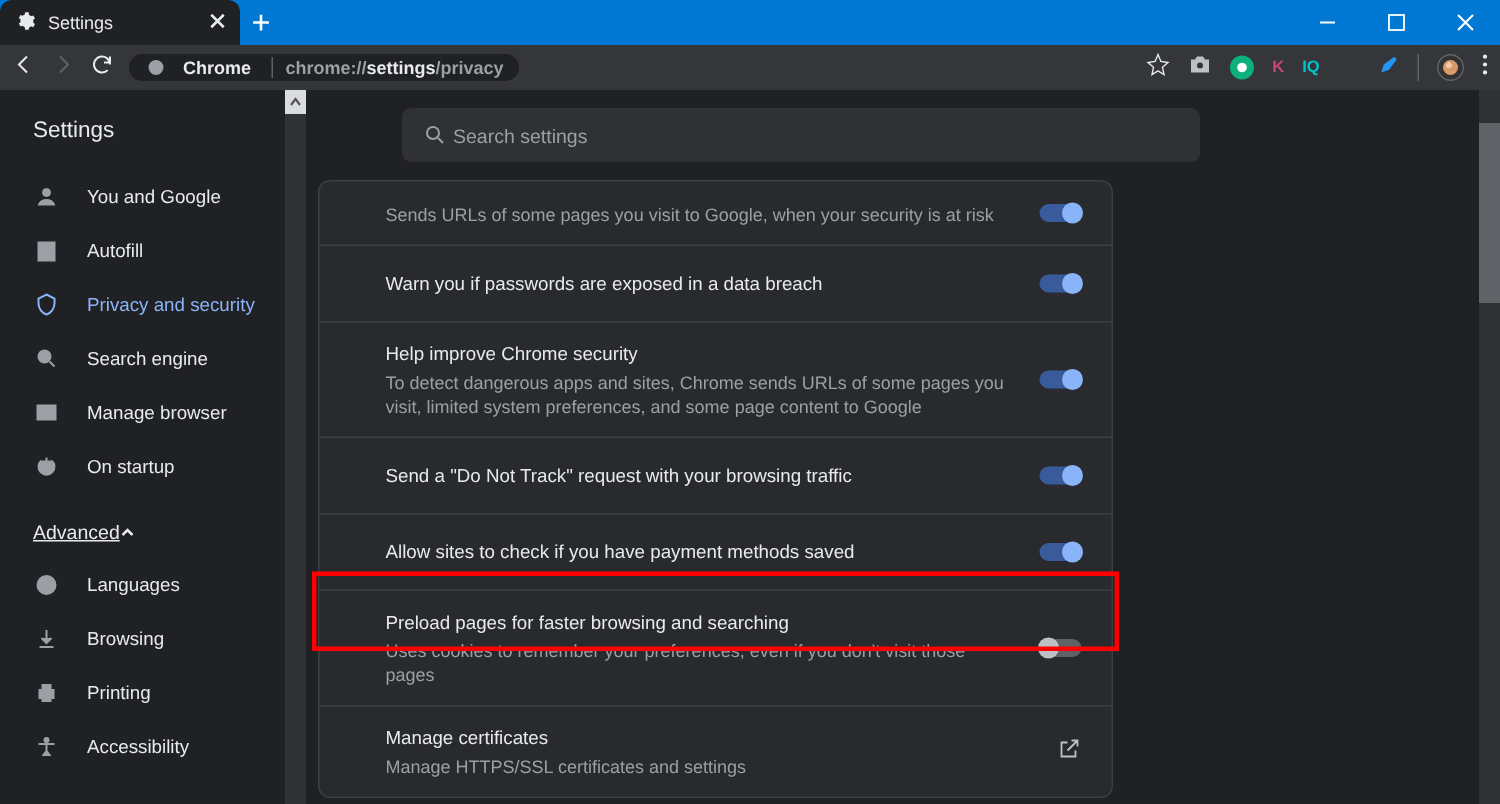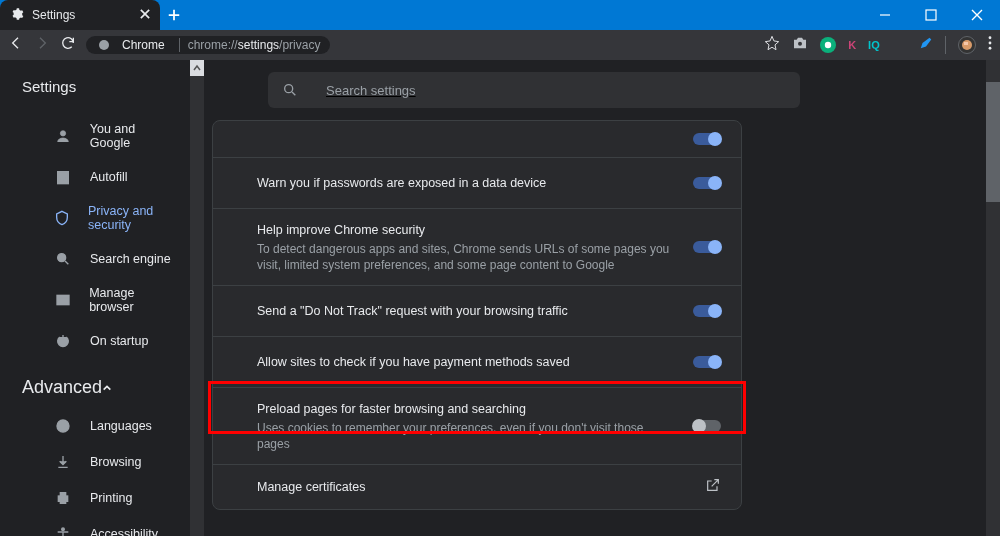--- a/index.html
+++ b/index.html
@@ -18,21 +18,21 @@
   .win-btn { width: 46px; display: flex; align-items: center; justify-content: center; }
   .win-btn svg { width: 12px; height: 12px; stroke: #fff; stroke-width: 1.2; fill: none; }
   .win-btn.close svg { stroke-width: 1.4; }
   
   
   .toolbar { height: 30px; background: #35363a; display: flex; align-items: center; padding: 0 8px; gap: 10px; }
   .nav-btn svg { width: 16px; height: 16px; stroke: #9aa0a6; stroke-width: 2; fill: none; }
   .nav-btn.fwd svg { stroke: #5f6368; }
   .nav-btn.back svg { stroke: #e8eaed; }
   .reload svg { width: 16px; height: 16px; stroke: #e8eaed; stroke-width: 2; fill: none; }
-  .omnibox { flex: 0 0 auto; display: flex; align-items: center; gap: 8px; background: #202124; border-radius: 14px; padding: 1px 10px; }
+  .omnibox { flex: 0 0 auto; display: flex; align-items: center; gap: 8px; background: #202124; border-radius: 14px; padding: 1px 10px; font-weight: bold; }
   .omnibox-shield { display: flex; align-items: center; justify-content: center; width: 16px; height: 16px; }
   .omnibox-shield svg { width: 12px; height: 12px; fill: #9aa0a6; }
   .chrome-pill { font-size: 12px; color: #e8eaed; padding: 0 6px 0 2px; }
   .vr { width: 1px; height: 14px; background: #5f6368; }
   .addr { font-size: 12px; color: #9aa0a6; }
   .addr .bright { color: #e8eaed; }
   .tool-spacer { flex: 1; }
   .tool-icons { display: flex; align-items: center; gap: 12px; }
   .ti-star svg { width: 16px; height: 16px; fill: none; stroke: #e8eaed; stroke-width: 1.4; }
   .ti-cam svg { width: 16px; height: 14px; fill: #bdc1c6; }
@@ -47,33 +47,33 @@
   
   
   .content { position: relative; height: 476px; background: #202124; display: flex; }
   
   
   .leftbar { width: 200px; padding: 18px 0 0 0; position: relative; }
   .lb-scrollbutton { position: absolute; right: -4px; top: 0; width: 14px; height: 16px; background: #dadce0; display: flex; align-items: center; justify-content: center; }
   .lb-scrollbutton svg { width: 8px; height: 8px; stroke: #555; stroke-width: 1.5; fill: none; }
   .lb-scrollbar { position: absolute; right: -4px; top: 16px; bottom: 0; width: 14px; background: #303134; }
   .page-title { color: #e8eaed; font-size: 15px; padding: 0 22px 18px 22px; font-weight: 400; }
-  .nav-item { display: flex; align-items: center; gap: 18px; padding: 9px 22px; font-size: 12.5px; color: #e8eaed; cursor: pointer; margin-left: 32px; }
+  .nav-item { display: flex; align-items: center; gap: 18px; padding: 9px 22px; font-size: 12.5px; color: #e8eaed; cursor: pointer; }
   .nav-item .ni-icon { width: 18px; height: 18px; display: flex; align-items: center; justify-content: center; }
   .nav-item .ni-icon svg { width: 16px; height: 16px; fill: #9aa0a6; stroke: #9aa0a6; }
   .nav-item.active { color: #8ab4f8; }
   .nav-item.active .ni-icon svg { fill: #8ab4f8; stroke: #8ab4f8; }
   .nav-sep { padding: 14px 16px 6px 16px; }
-  .nav-sep-inner { display: flex; align-items: center; color: #e8eaed; font-size: 18px; padding: 4px 6px; }
+  .nav-sep-inner { display: flex; align-items: center; color: #e8eaed; font-size: 13px; padding: 4px 6px; text-decoration: underline; }
   .nav-sep-inner svg { width: 10px; height: 10px; stroke: #e8eaed; stroke-width: 2; fill: none; }
   
   
   .main { flex: 1; display: flex; flex-direction: column; position: relative; }
   .searchrow { padding: 12px 0 12px 68px; }
-  .searchbox { width: 532px; height: 36px; background: #303134; border-radius: 6px; display: flex; align-items: center; gap: 28px; padding: 16px 14px; text-decoration: underline; }
+  .searchbox { width: 532px; height: 36px; background: #303134; border-radius: 6px; display: flex; align-items: center; gap: 4px; padding: 16px 14px; }
   .searchbox svg { width: 16px; height: 16px; stroke: #9aa0a6; stroke-width: 2; fill: none; }
   .searchbox input { background: transparent; border: none; outline: none; color: #e8eaed; font-size: 13px; flex: 1; }
   .searchbox input::placeholder { color: #9aa0a6; }
   .right-scrollbar { position: absolute; right: 0; top: 0; bottom: 0; width: 14px; background: #303134; }
   .right-thumb { position: absolute; right: 0; top: 22px; width: 14px; height: 120px; background: #5f6368; }
   
   .pane-wrap { position: relative; flex: 1; overflow: hidden; padding-left: 12px; }
   .card { width: 530px; margin-left: 0; background: #292a2d; border: 1px solid #3c4043; border-radius: 8px; }
   .card-offset { margin-top: -0px; }
   .row { display: flex; align-items: center; padding: 12px 20px 12px 44px; gap: 14px; border-top: 1px solid #3c4043; }
@@ -306,26 +306,27 @@
             <path d="M15 15l5 5"></path>
           </svg>
         <input placeholder="Search settings" style="">
       </div>
     </div>
 
     <div class="pane-wrap">
       <div class="card card-offset">
         <div class="row">
           <div class="row-body">
+            <div class="row-sub">Sends URLs of some pages you visit to Google, when your security is at risk</div>
           </div>
           <div class="toggle on"></div>
         </div>
         <div class="row">
           <div class="row-body">
-              <div class="row-title solo">Warn you if passwords are exposed in a data device</div>
+              <div class="row-title solo">Warn you if passwords are exposed in a data breach</div>
             </div>
           <div class="toggle on"></div>
         </div>
         <div class="row">
           <div class="row-body">
             <div class="row-title">Help improve Chrome security</div>
             <div class="row-sub">To detect dangerous apps and sites, Chrome sends URLs of some pages you visit, limited system preferences, and some page content to Google</div>
           </div>
           <div class="toggle on"></div>
         </div>
@@ -344,20 +345,21 @@
         <div class="row">
           <div class="row-body">
             <div class="row-title">Preload pages for faster browsing and searching</div>
             <div class="row-sub">Uses cookies to remember your preferences, even if you don't visit those pages</div>
           </div>
           <div class="toggle off"></div>
         </div>
         <div class="row">
           <div class="row-body">
             <div class="row-title">Manage certificates</div>
+            <div class="row-sub">Manage HTTPS/SSL certificates and settings</div>
           </div>
           <span class="launch"><svg viewBox="0 0 24 24">
                 <path d="M14 4h6v6M20 4L10 14M18 14v6H4V6h6"></path>
               </svg></span>
         </div>
       </div>
 
       <div class="highlight-box" style="left:8px; top:261px; width:538px; height:53px;"></div>
 
     </div>

